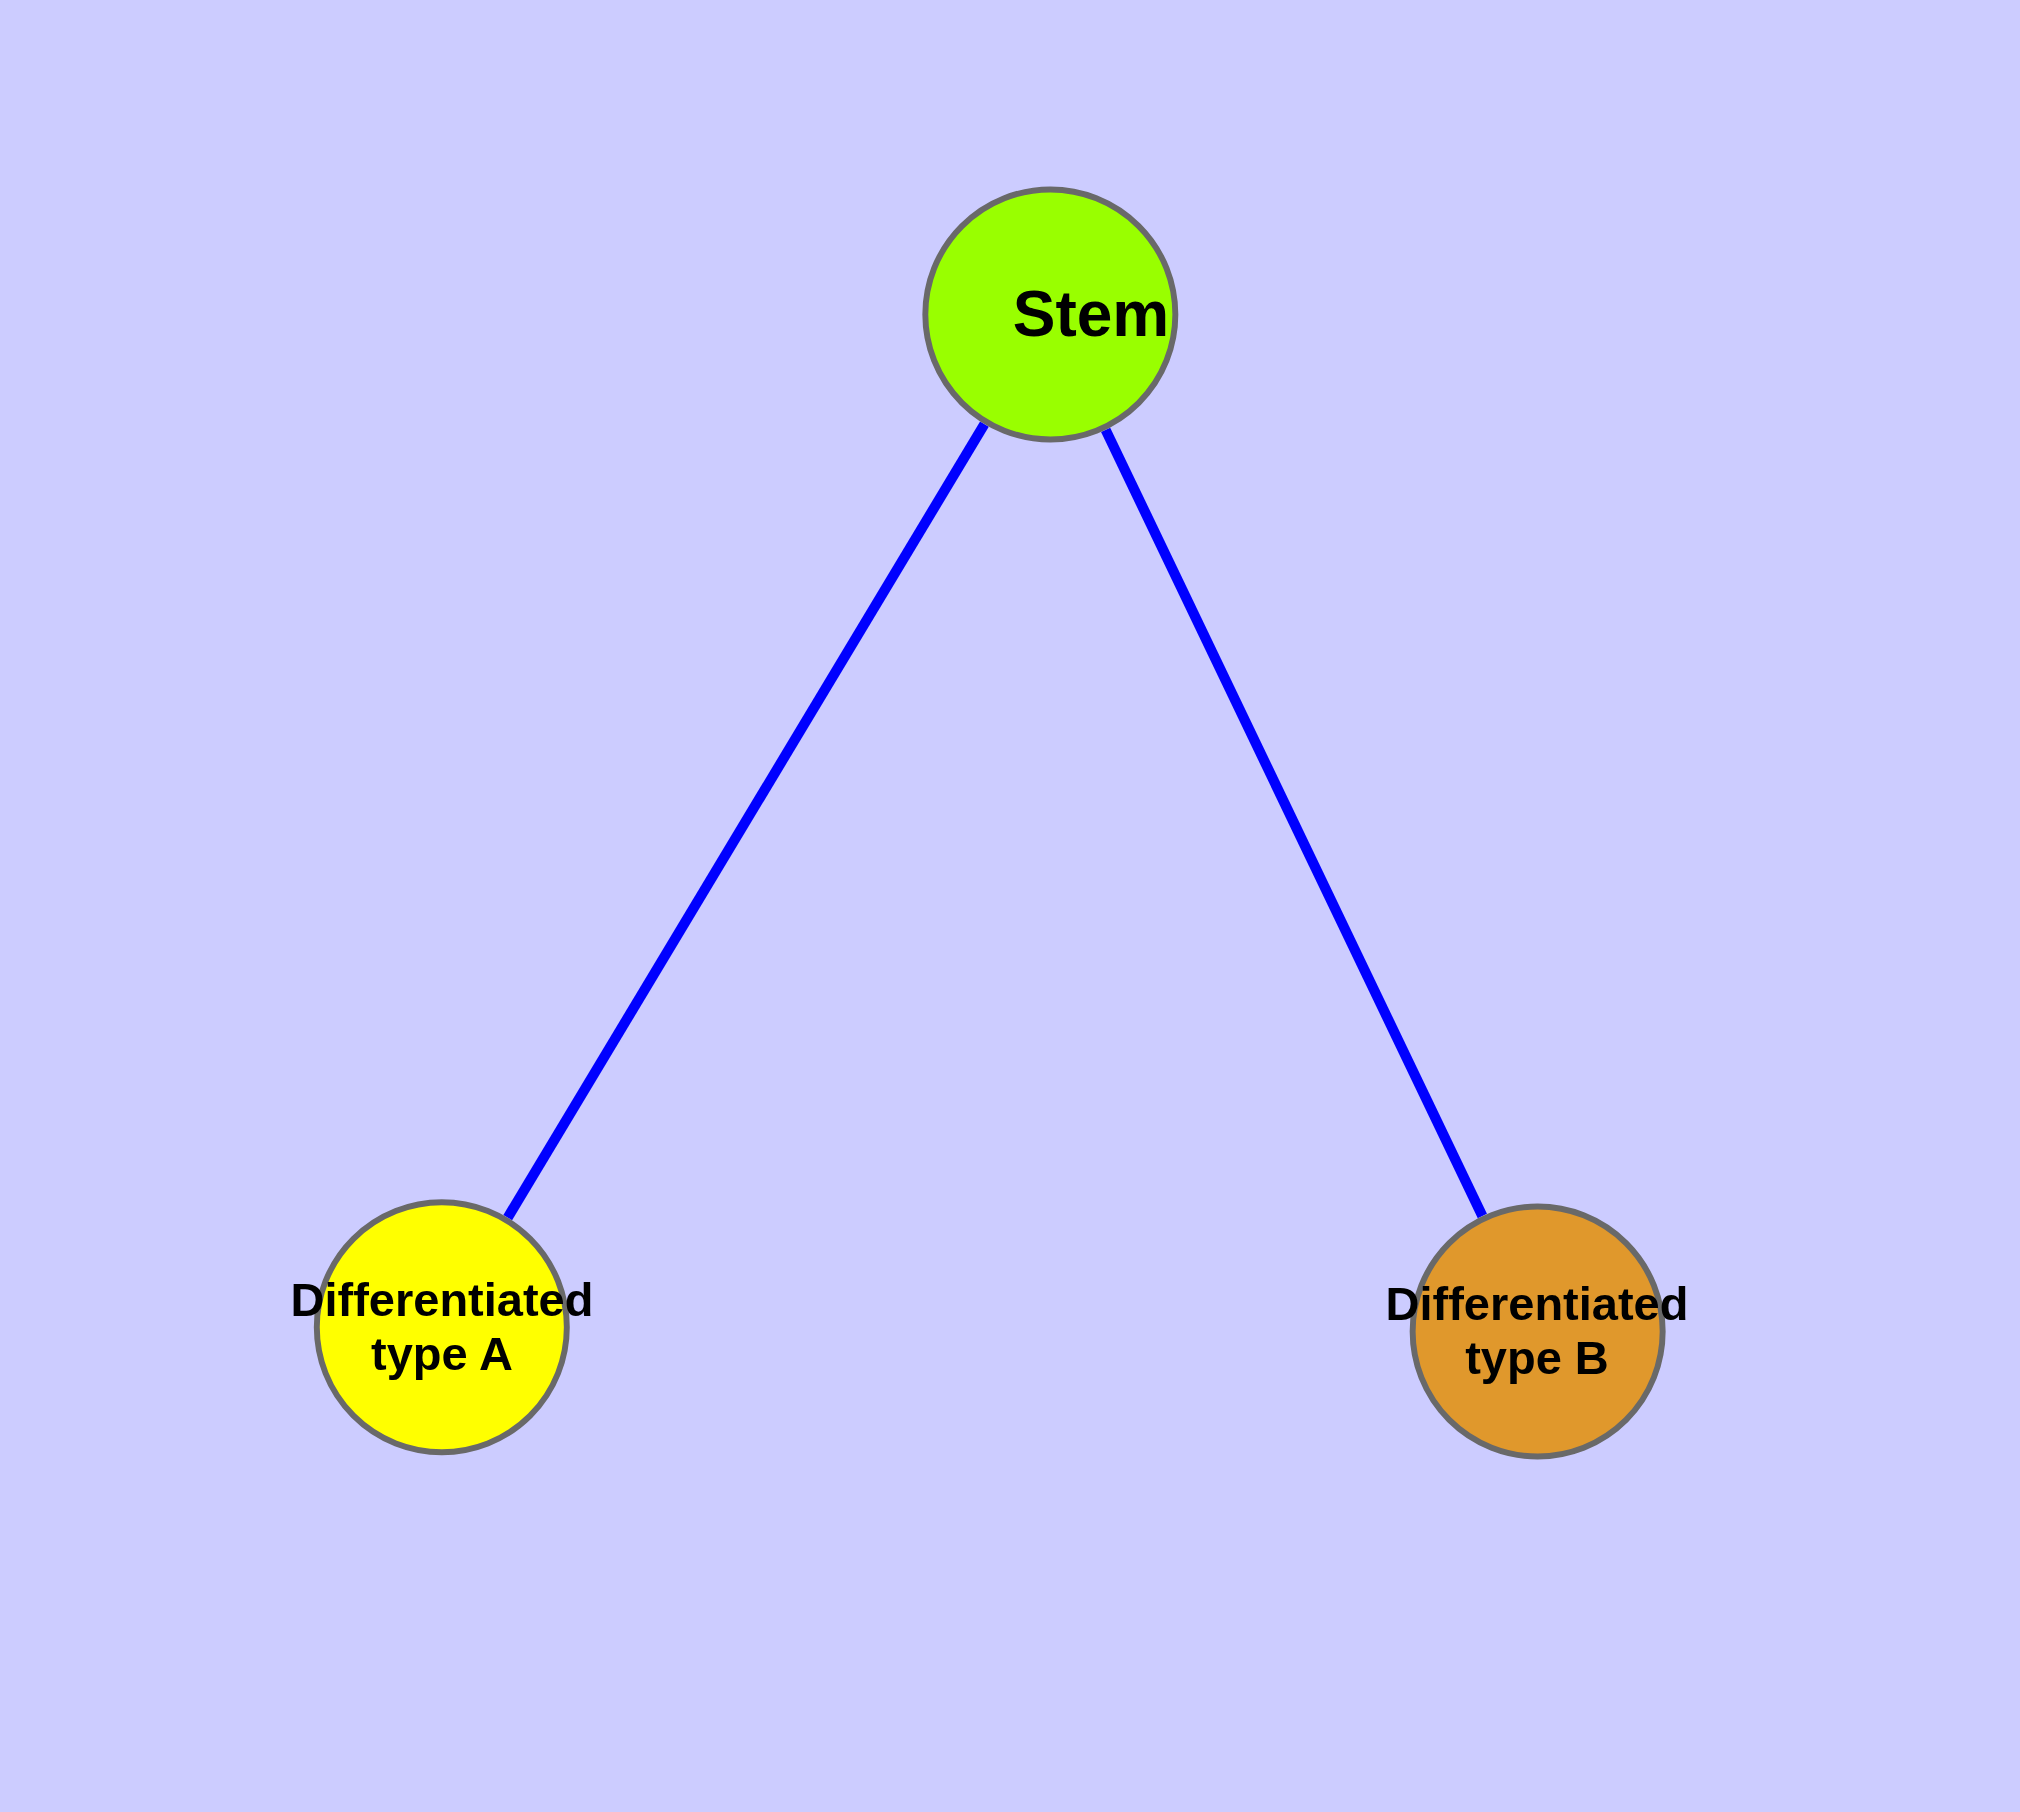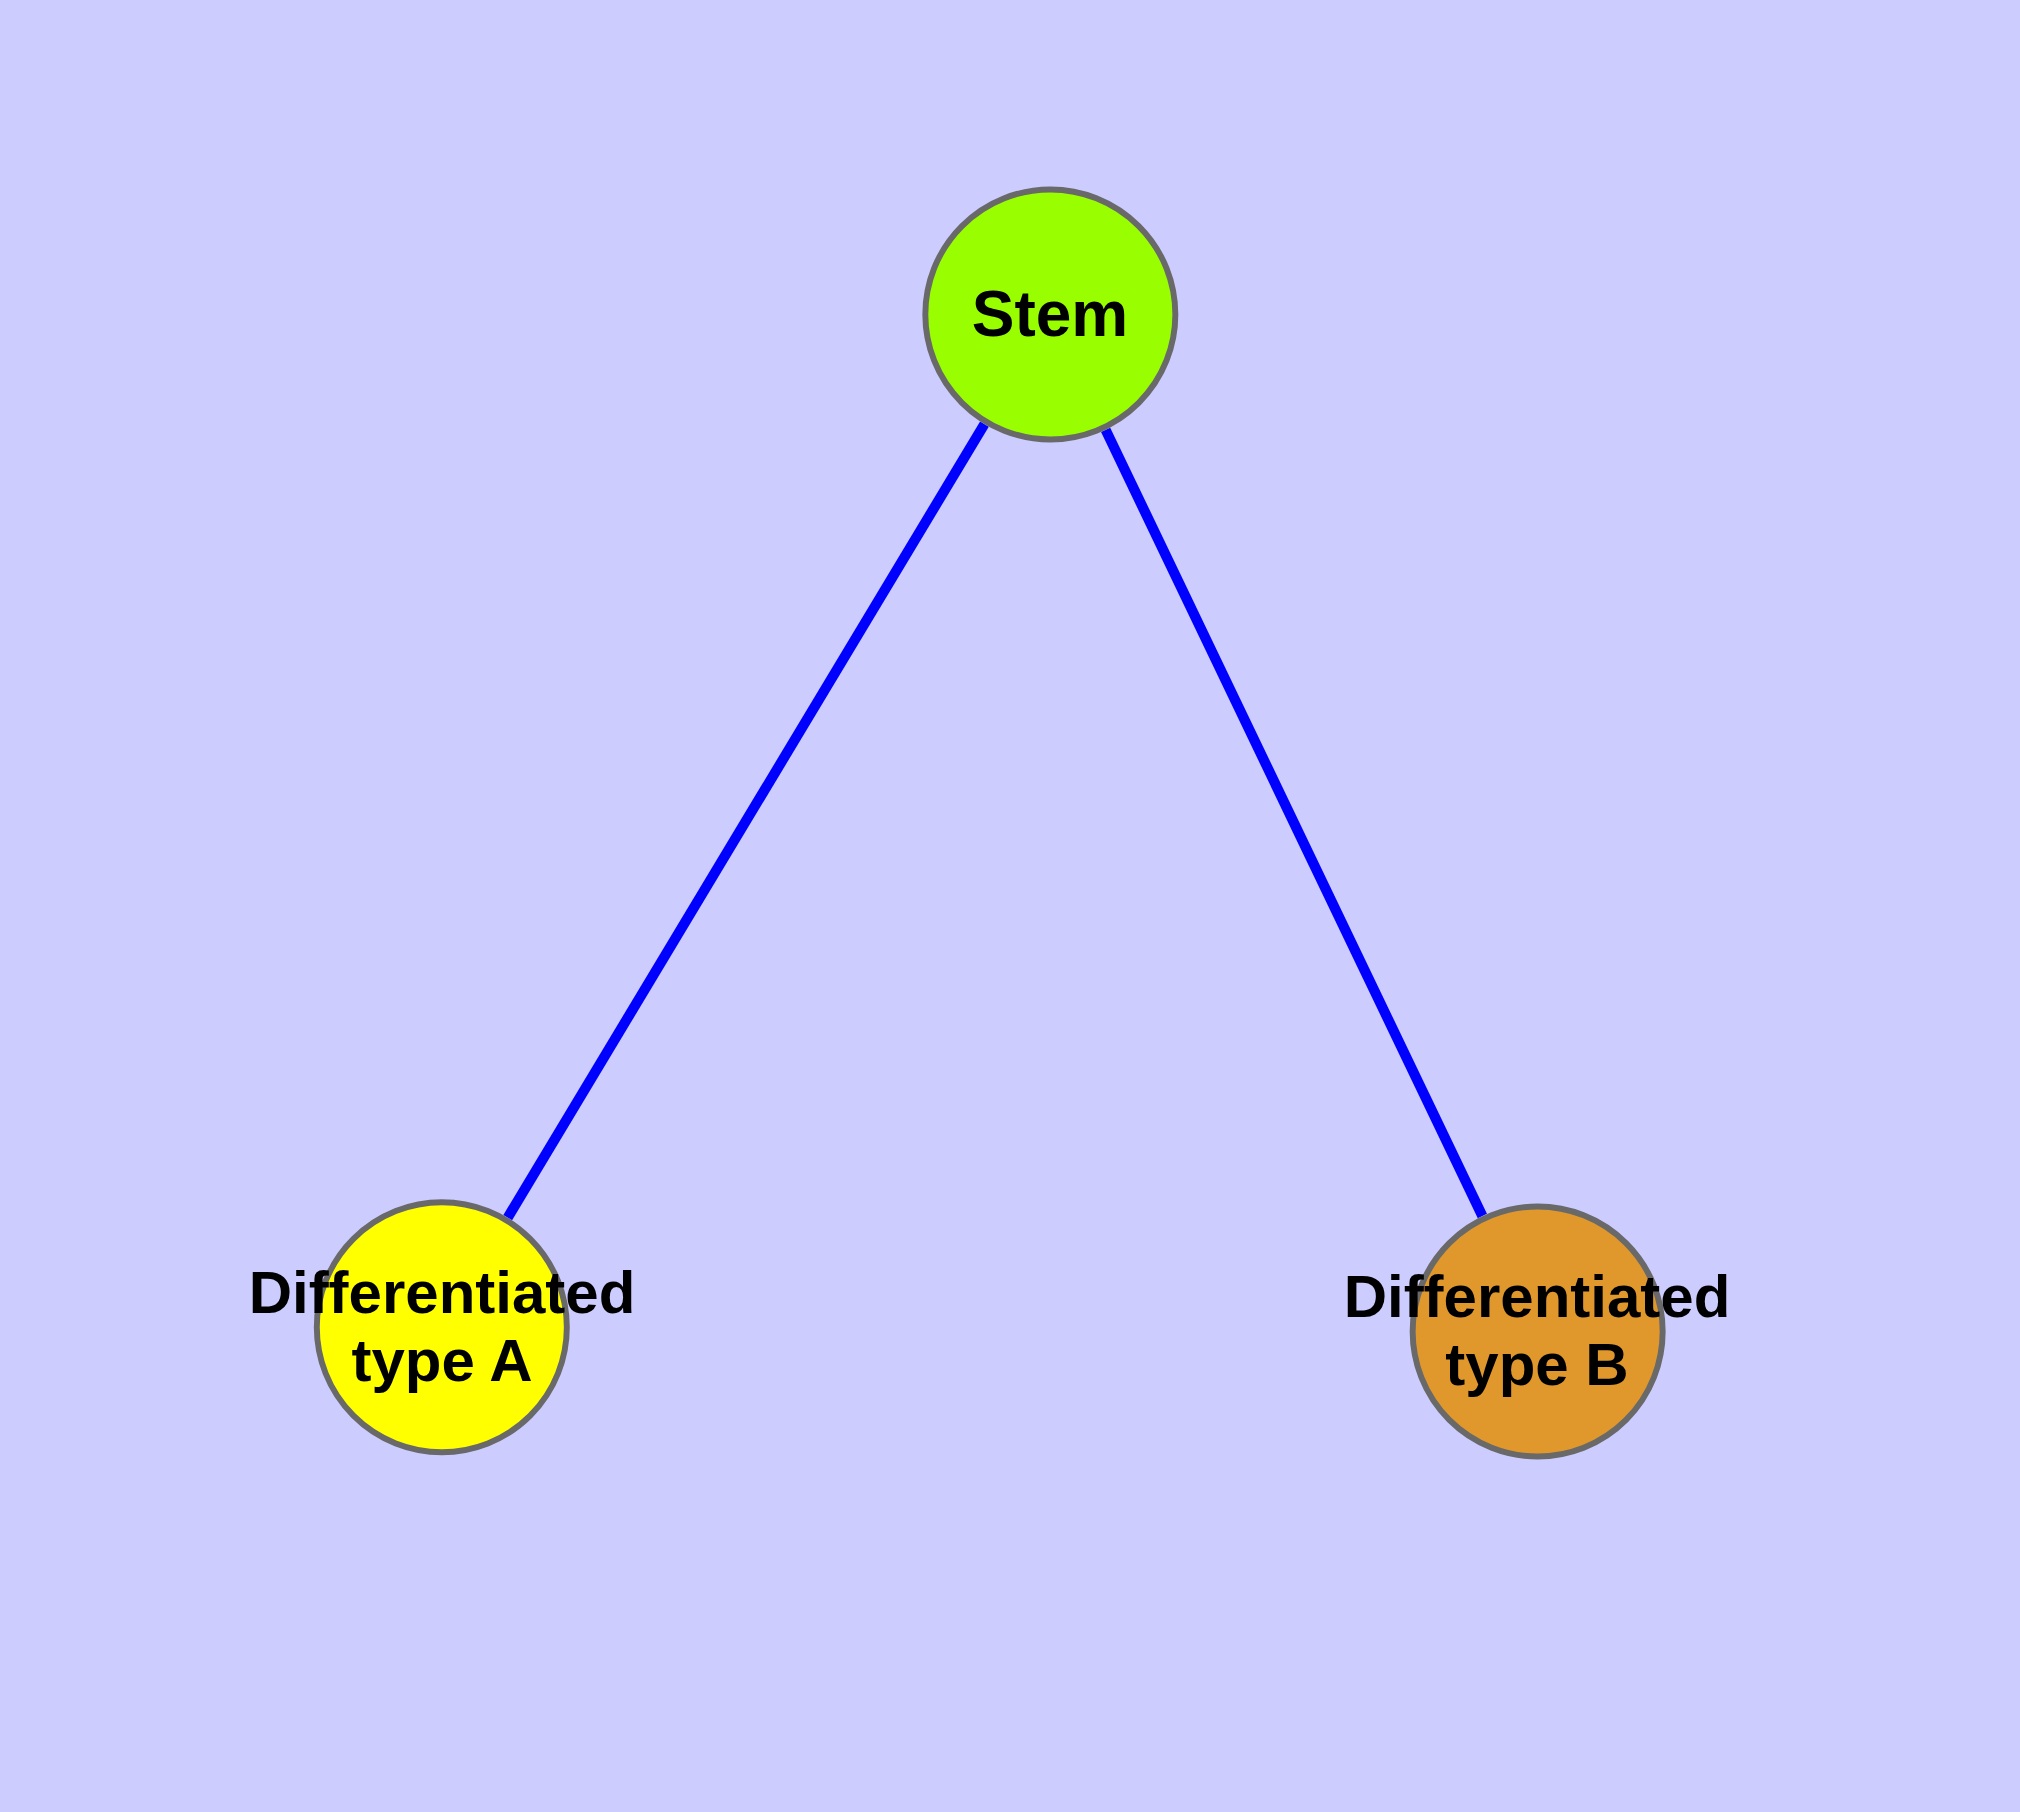--- a/index.html
+++ b/index.html
@@ -34,40 +34,40 @@
     text-align: center;
     white-space: pre;
     line-height: 1.14;
     pointer-events: none;
     transform: translate(-50%, -50%);
   }
   .label-stem {
     font-size: 64px;
   }
   .label-child {
-    font-size: 60px;
+    font-size: 47px;
   }
 </style>
 </head>
 <body>
 
 <div id="canvas" style="width: 2021px; height: 1812px; background: rgb(204, 204, 255);">
 
   <svg id="graph-svg" viewBox="0 0 2384 2138" style="width: 2021px; height: 1812px;">
     <g id="edge-layer">
         <line x1="1161.231513968459" y1="500.433622294835" x2="598.768486031541" y2="1436.566377705165" stroke="#0000ff" stroke-width="12" stroke-linecap="butt"></line>
         <line x1="1304.2501472450135" y1="507.17422033741946" x2="1748.7498527549865" y2="1434.8257796625805" stroke="#0000ff" stroke-width="12" stroke-linecap="butt"></line>
       </g>
     <g id="node-layer">
         <circle cx="1239" cy="371" r="147.5" fill="#99ff00" stroke="#696969" stroke-width="7"></circle>
         <circle cx="521" cy="1566" r="147.5" fill="#ffff00" stroke="#696969" stroke-width="7"></circle>
         <circle cx="1814" cy="1571" r="147.5" fill="#e0982c" stroke="#696969" stroke-width="7"></circle>
       </g>
   </svg>
 
   <div id="label-layer">
-      <div class="node-label label-stem" style="left: 1050px; top: 314px; color: rgb(0, 0, 0);"><span>Stem</span></div>
+      <div class="node-label label-stem" style="left: 1091px; top: 314px; color: rgb(0, 0, 0);"><span>Stem</span></div>
       <div class="node-label label-child" style="left: 442px; top: 1327px; color: rgb(0, 0, 0);"><span>Differentiated</span><br><span>type A</span></div>
       <div class="node-label label-child" style="left: 1537px; top: 1331px; color: rgb(0, 0, 0);"><span>Differentiated</span><br><span>type B</span></div>
     </div>
 
 </div>
 
 
 </body></html>

